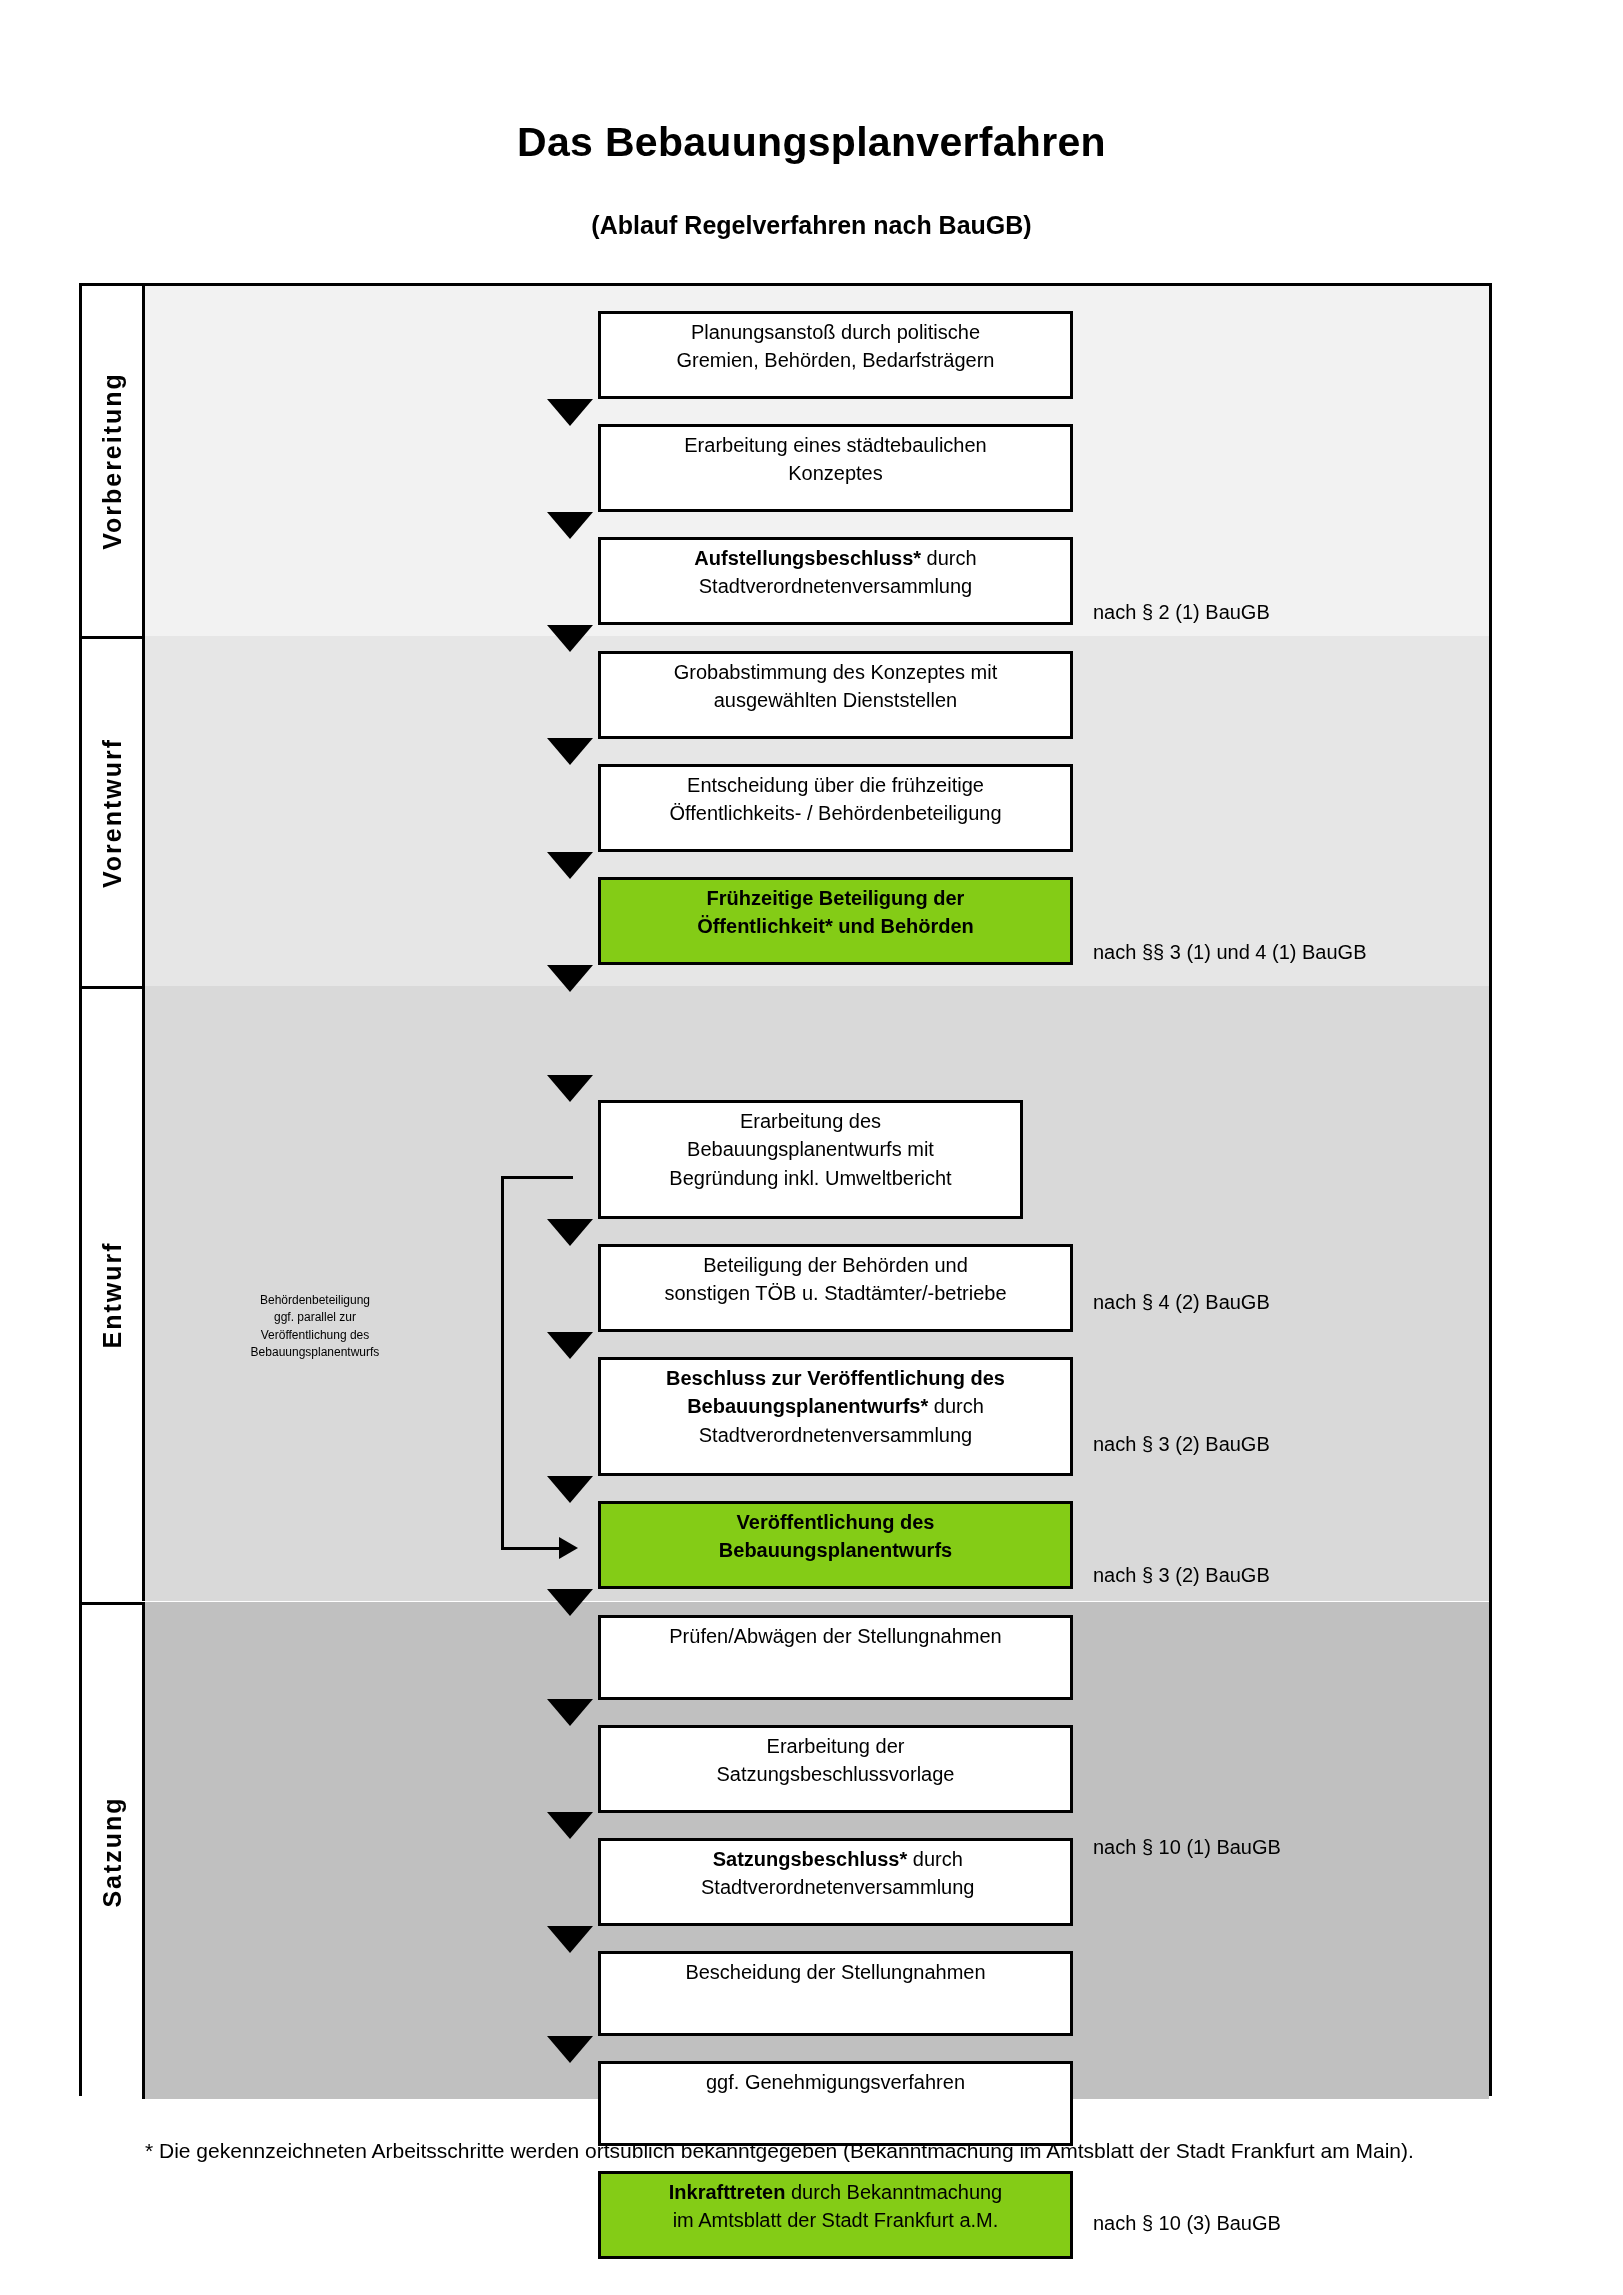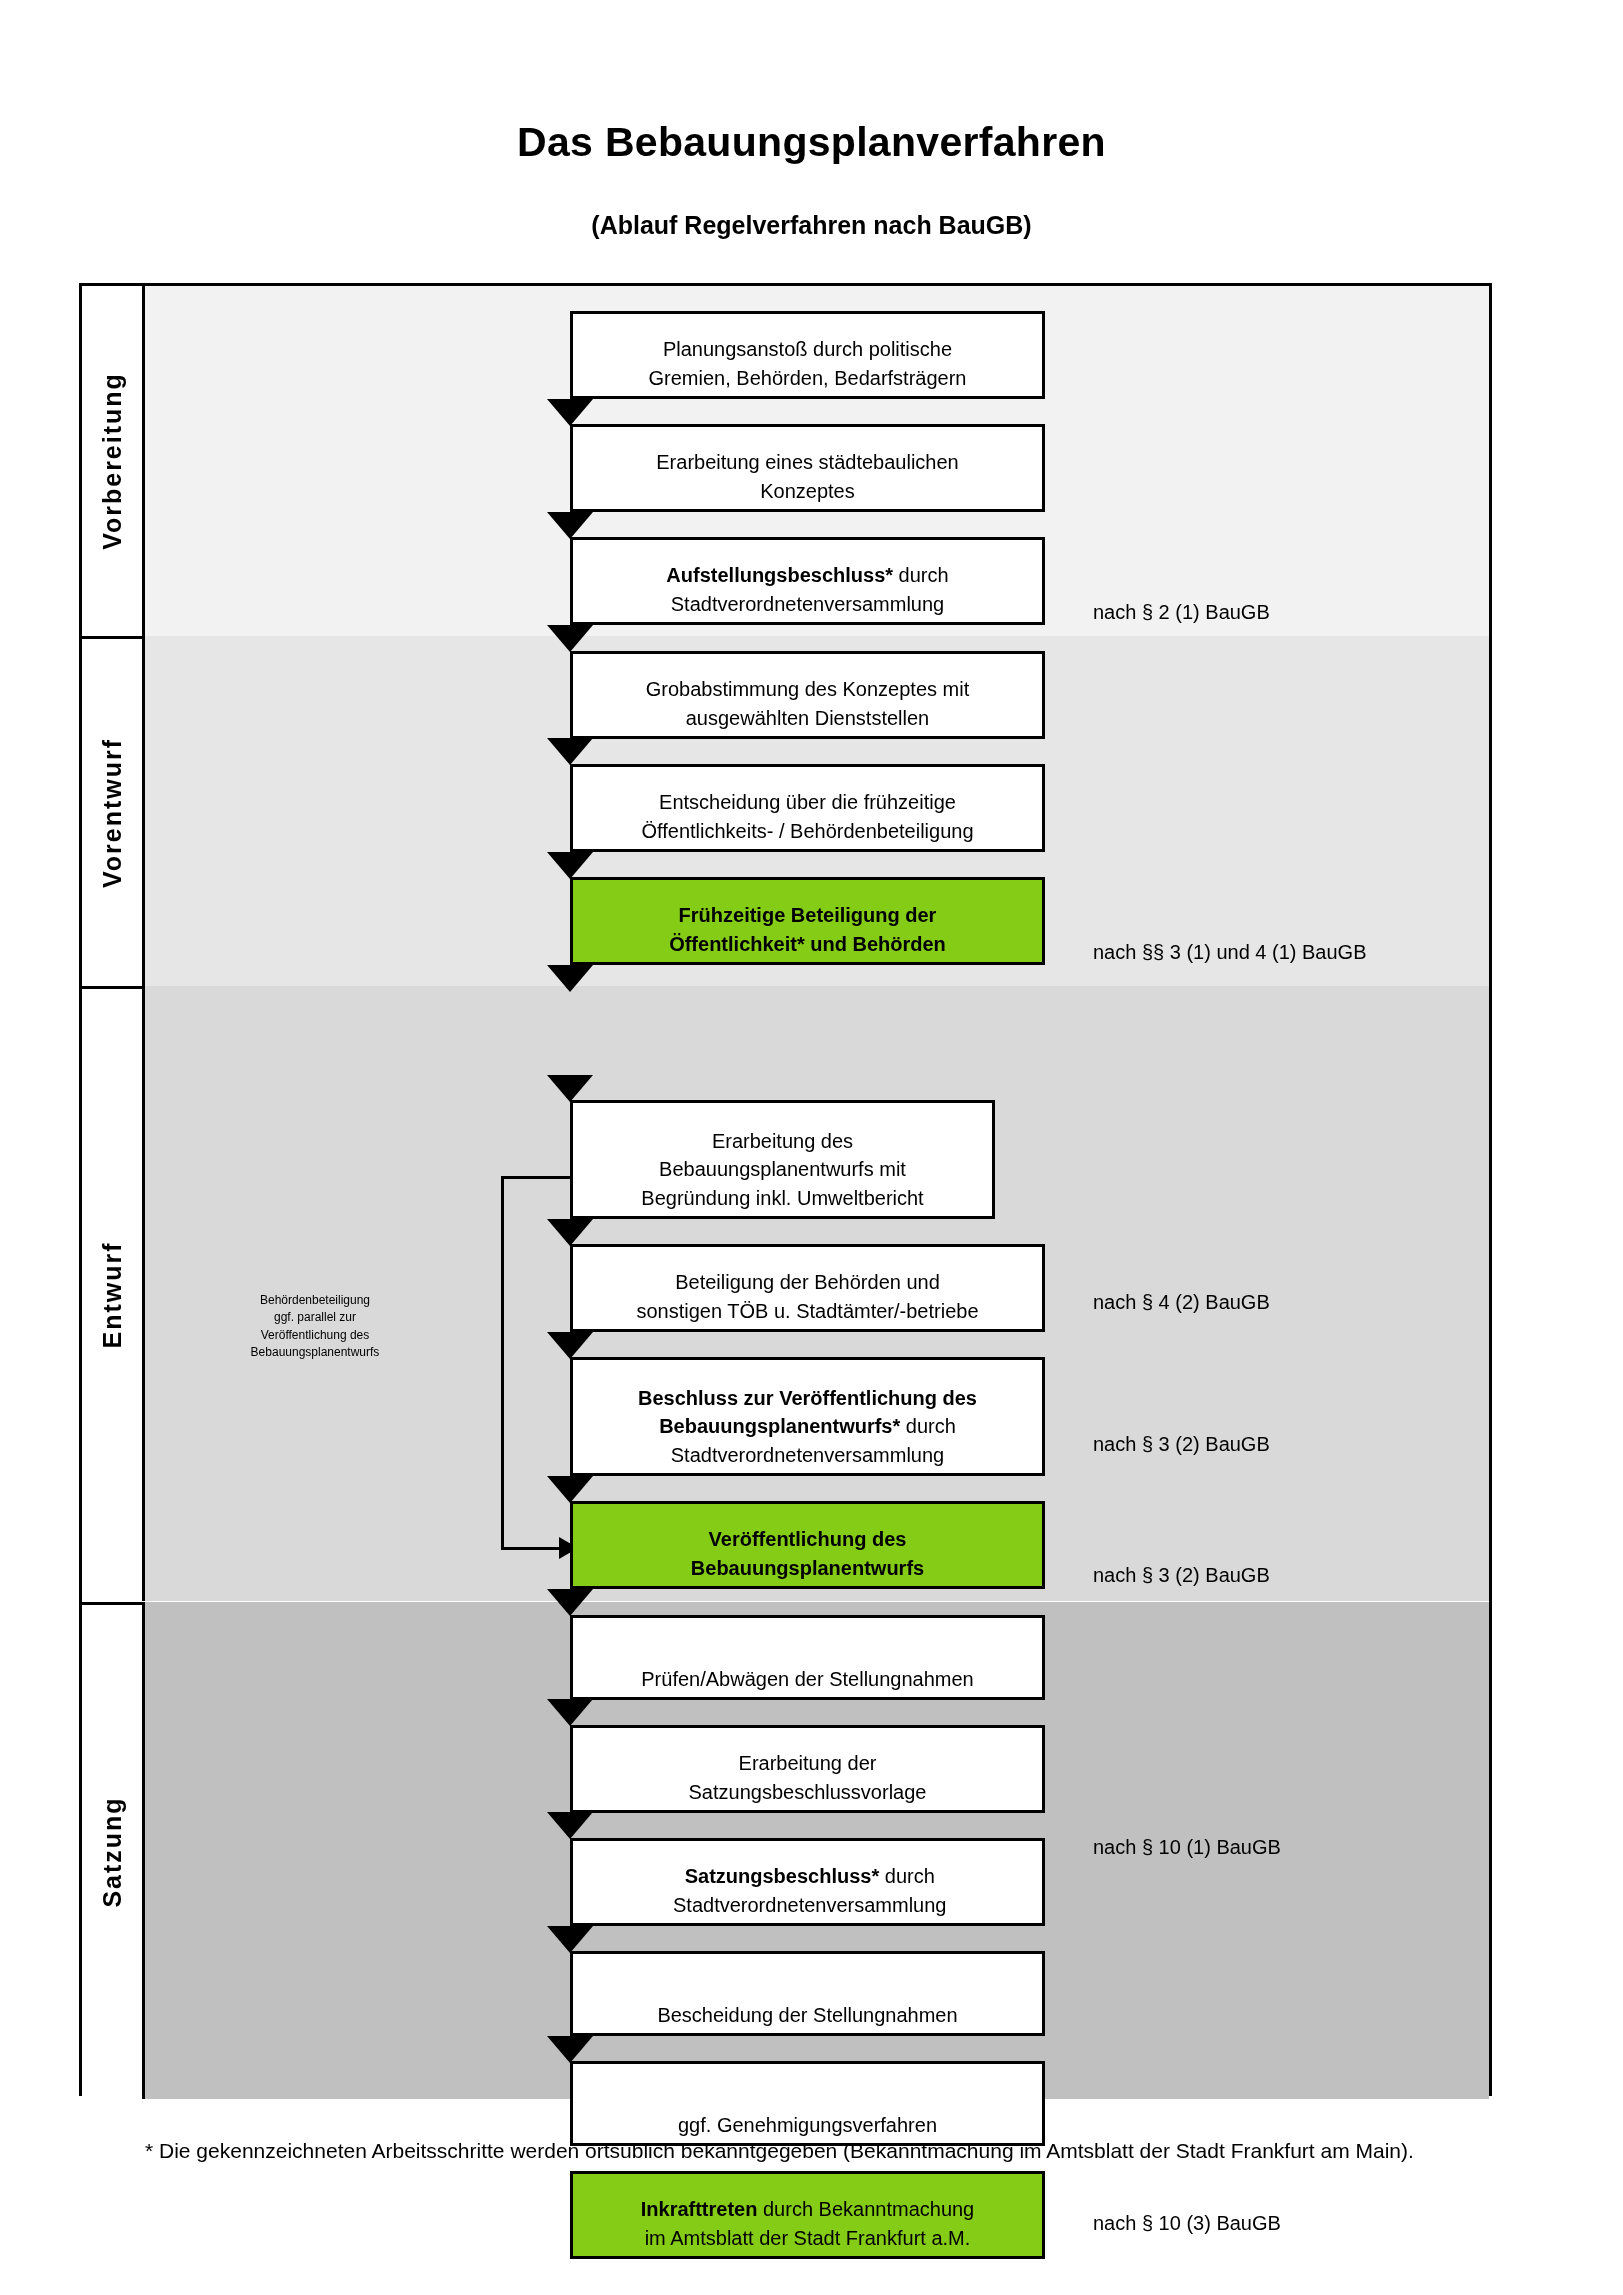--- a/index.html
+++ b/index.html
@@ -81,26 +81,27 @@
   }
   .band + .band > .band-label { border-top: 3.3px solid #000; }
 
   
   .pbox {
     position: absolute;
     box-sizing: border-box;
     border: 3.3px solid #000;
     background: #ffffff;
     display: flex;
-    align-items: flex-end;
+    align-items: flex-start;
     justify-content: center;
     text-align: center;
     font-size: 20px;
     line-height: 1.42;
     padding: 3.9px 6.5px;
+    margin-left: 28px;
   }
   .pbox.blue { background: #84cc16; }
   .pbox .b { font-weight: bold; }
 
   
   .arrow-down {
     position: absolute;
     width: 0;
     height: 0;
     border-left: 23.6px solid transparent;

